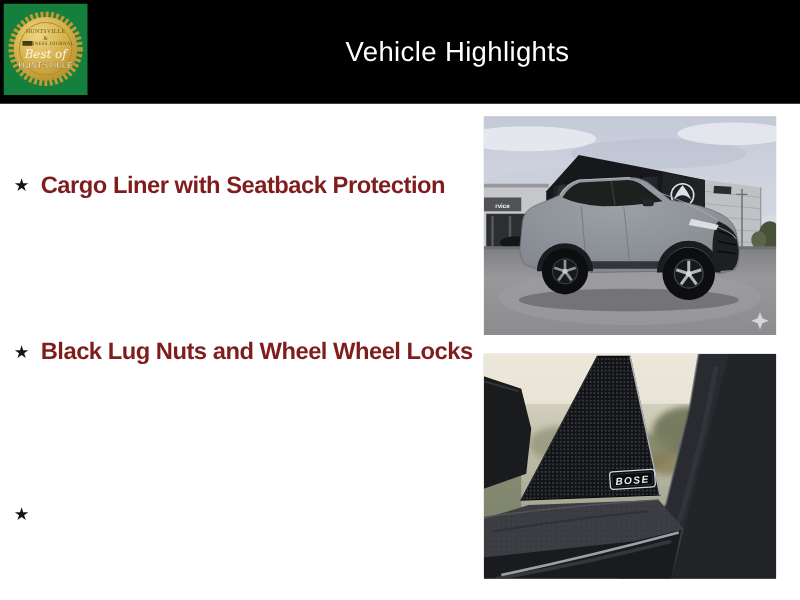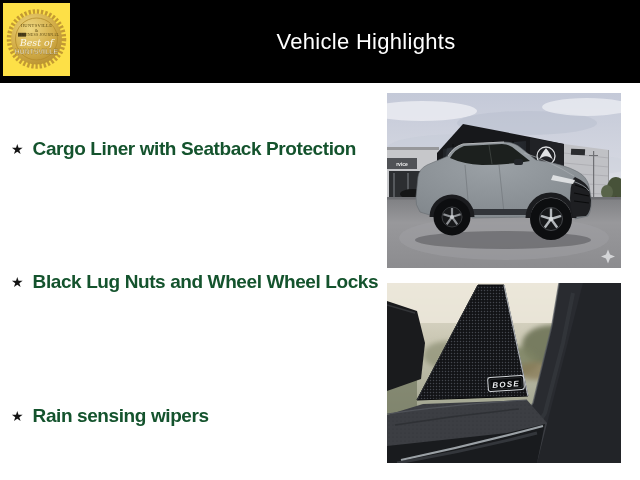--- a/index.html
+++ b/index.html
@@ -1,29 +1,29 @@
 <!DOCTYPE html>
 <html><head>
 <meta charset="utf-8">
 <style>
   html,body{margin:0;padding:0;background:#ffffff;}
   .slide{position:relative;width:640px;height:480px;background:#ffffff;overflow:hidden;
          font-family:"Liberation Sans",sans-serif;}
   
   .topbar{position:absolute;left:0;top:0;width:640px;height:83px;background:#000000;}
-  .logo-box{position:absolute;left:3px;top:3px;width:67px;height:73px;background:#fde047;
+  .logo-box{position:absolute;left:3px;top:3px;width:67px;height:73px;background:#15803d;
             display:flex;align-items:center;justify-content:center;}
   .title{position:absolute;left:70px;right:0;top:0;height:83px;margin:0;
          display:flex;align-items:center;justify-content:center;
          color:#ffffff;font-size:22px;font-weight:400;letter-spacing:.3px;padding-left:22px;}
   
   .bullets{list-style:none;margin:0;padding:0;}
   .bullet{position:absolute;left:11px;display:flex;align-items:center;gap:9px;}
   .bullet .star{font-family:"DejaVu Sans",sans-serif;font-size:14px;color:#141414;line-height:1;}
-  .bullet .label{font-size:19px;font-weight:700;color:#14532d;letter-spacing:-0.4px;line-height:22px;}
+  .bullet .label{font-size:19px;font-weight:700;color:#7f1d1d;letter-spacing:-0.4px;line-height:22px;}
   .b1{top:138px}.b2{top:271px}.b3{top:405px}
   
   .photo{position:absolute;margin:0;overflow:hidden;background:#cccccc;}
   .photo1{left:387px;top:93px;width:234px;height:175px;}
   .photo2{left:387px;top:283px;width:234px;height:180px;}
   .photo svg{display:block;}
   .svg-text{font-family:"Liberation Sans",sans-serif;}
   .seal-caps{font-family:"Liberation Serif",serif;}
 </style>
 </head>
@@ -59,21 +59,20 @@
     <li class="bullet b1">
       <span class="star">★</span>
       <span class="label">Cargo Liner with Seatback Protection</span>
     </li>
     <li class="bullet b2">
       <span class="star">★</span>
       <span class="label">Black Lug Nuts and Wheel Wheel Locks</span>
     </li>
     <li class="bullet b3">
       <span class="star">★</span>
-      <span class="label">Rain sensing wipers</span>
     </li>
   </ul>
 
   <figure class="photo photo1">
     <svg width="234" height="175" viewBox="0 0 234 175">
       <defs>
         <linearGradient id="sky1" x1="0" y1="0" x2="0" y2="1">
           <stop offset="0%" stop-color="#c4c9d8"></stop>
             <stop offset="60%" stop-color="#d3d6e0"></stop>
             <stop offset="100%" stop-color="#e4e6eb"></stop>

